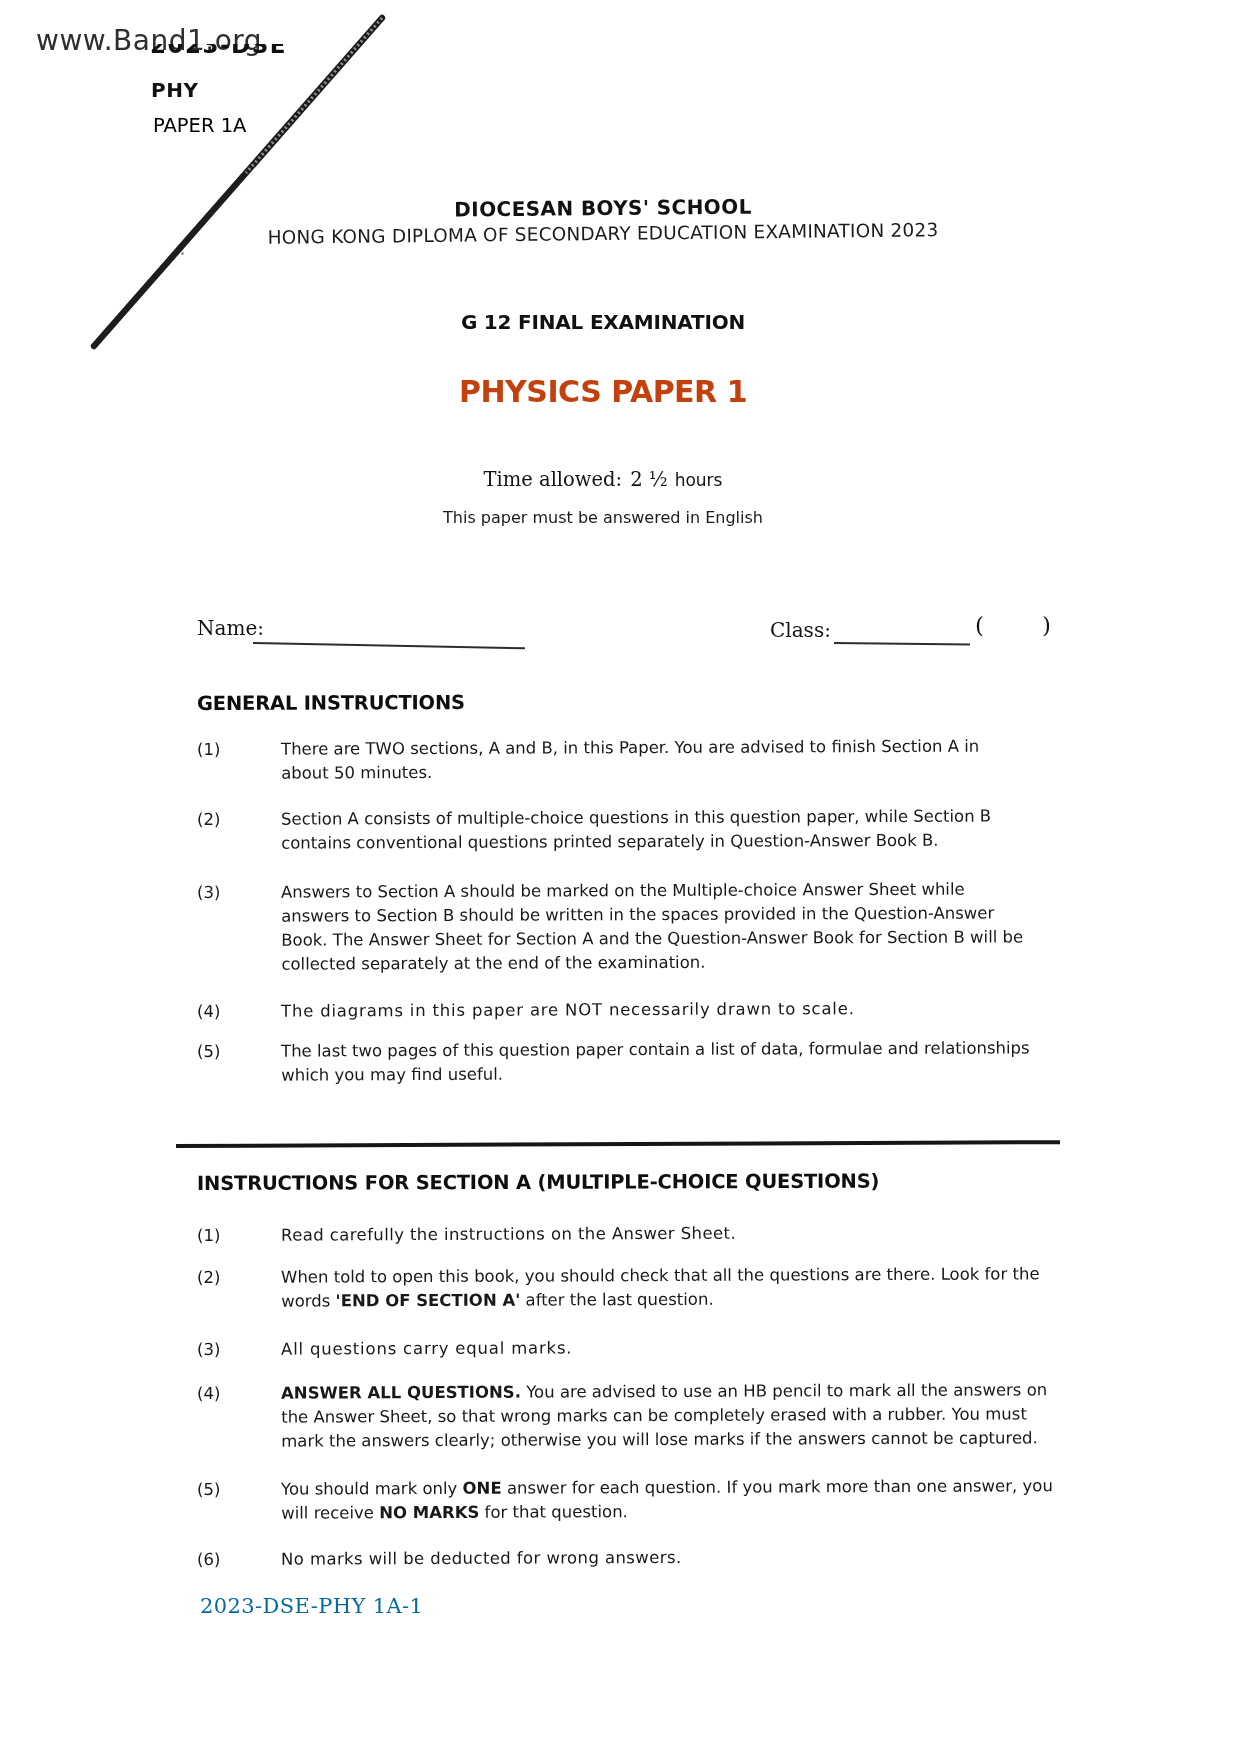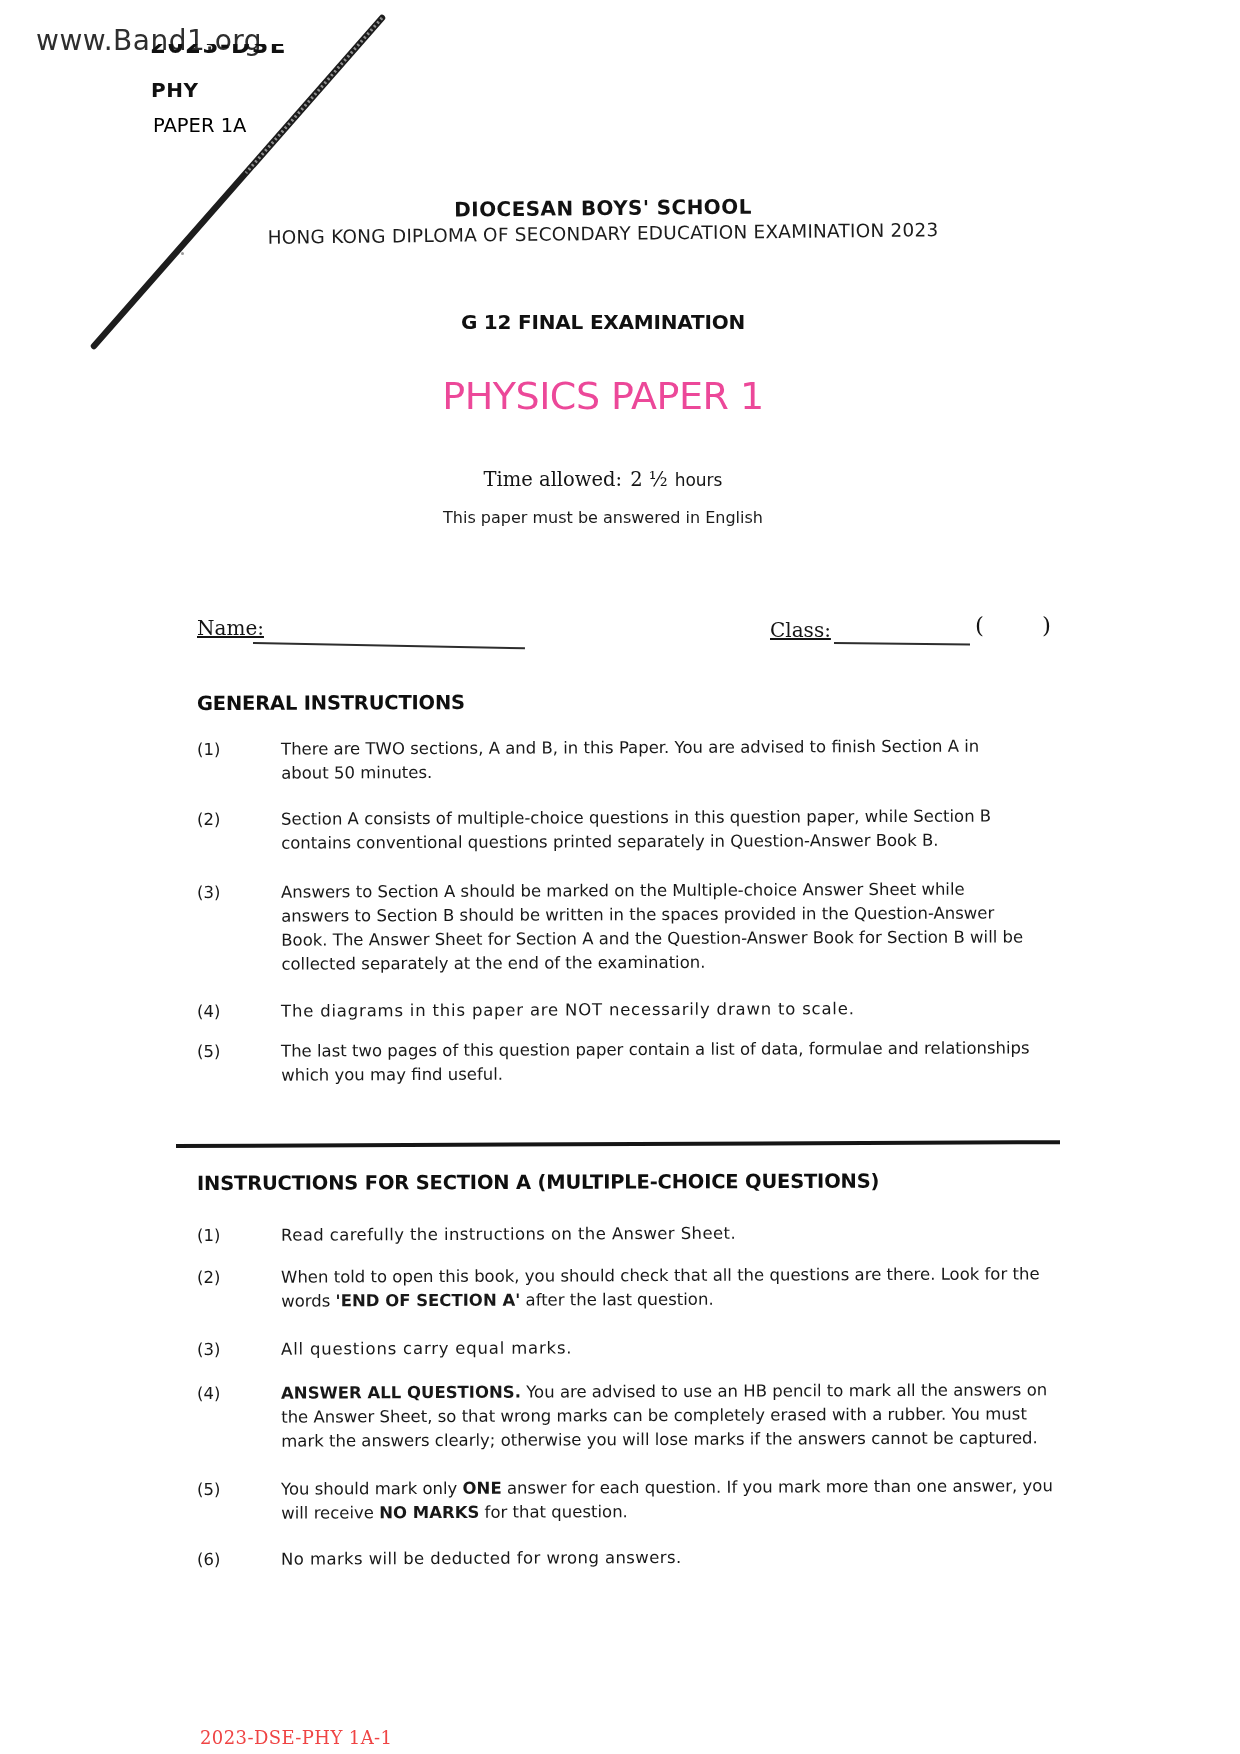--- a/index.html
+++ b/index.html
@@ -19,44 +19,44 @@
 
   
   .fold-svg{position:absolute;left:78px;top:6px;width:322px;height:352px;}
 
   
   .center{position:absolute;left:0;top:0;width:1206px;height:0;}
   .center > div{position:absolute;width:100%;text-align:center;}
   .school{top:196px;font-size:20px;font-weight:bold;letter-spacing:.4px;transform:rotate(-.55deg);color:#121212;}
   .examline{top:223px;font-size:18.5px;letter-spacing:.2px;transform:rotate(-.65deg);color:#1c1c1c;}
   .g12{top:310px;font-size:20px;font-weight:bold;letter-spacing:-.2px;color:#111;}
-  .ptitle{top:374px;font-size:38px;font-weight:normal;letter-spacing:-.5px;color:#ec4899;}
+  .ptitle{top:374px;font-size:30px;font-weight:bold;letter-spacing:-.5px;color:#c2410c;}
   .timeline{top:468px;font-family:"DejaVu Serif",serif;font-size:19.5px;color:#141414;}
   .timeline .val{margin-left:8px;}
   .timeline .unit{font-family:"DejaVu Sans",sans-serif;font-size:17px;margin-left:7px;}
   .engline{top:508px;font-size:16px;color:#1b1b1b;}
 
   
-  .serif-lbl{position:absolute;font-family:"DejaVu Serif",serif;font-size:20px;color:#141414;text-decoration:underline;}
+  .serif-lbl{position:absolute;font-family:"DejaVu Serif",serif;font-size:20px;color:#141414;}
   .name-line{position:absolute;left:253px;top:642px;width:272px;border-bottom:2px solid #2d2d2d;transform:rotate(1.1deg);transform-origin:left center;}
   .class-line{position:absolute;left:834px;top:642px;width:136px;border-bottom:2px solid #2d2d2d;transform:rotate(.6deg);transform-origin:left center;}
   .paren{position:absolute;font-family:"DejaVu Serif",serif;font-size:23px;color:#141414;}
 
   
   .sec-heading{position:absolute;left:197px;font-size:19.5px;font-weight:bold;letter-spacing:-.2px;color:#0f0f0f;transform:rotate(-.2deg);transform-origin:left center;}
   .item{position:absolute;left:197px;font-size:16.5px;line-height:24px;color:#181818;transform:rotate(-.25deg);transform-origin:left top;}
   .item .num{position:absolute;left:0;top:0;}
   .item .txt{margin-left:84px;white-space:pre-line;width:850px;}
   .item .b{font-weight:bold;}
   .wide .txt{letter-spacing:.8px;}
   .semiwide .txt{letter-spacing:.4px;}
 
   .divider{position:absolute;left:176px;top:1144px;width:884px;height:4px;background:#161616;transform:rotate(-.25deg);transform-origin:left center;}
 
-  .footer-code{position:absolute;left:200px;top:1727px;font-family:"DejaVu Serif",serif;font-size:18px;letter-spacing:.4px;color:#ef4444;}
+  .footer-code{position:absolute;left:200px;top:1594px;font-family:"DejaVu Serif",serif;font-size:21px;letter-spacing:.4px;color:#0369a1;}
 
   .speck{position:absolute;width:3px;height:3px;border-radius:50%;background:#9a9a9a;}
 </style>
 </head>
 <body>
 
 <div class="page">
 
   <div class="watermark">www.Band1.org</div>
 

